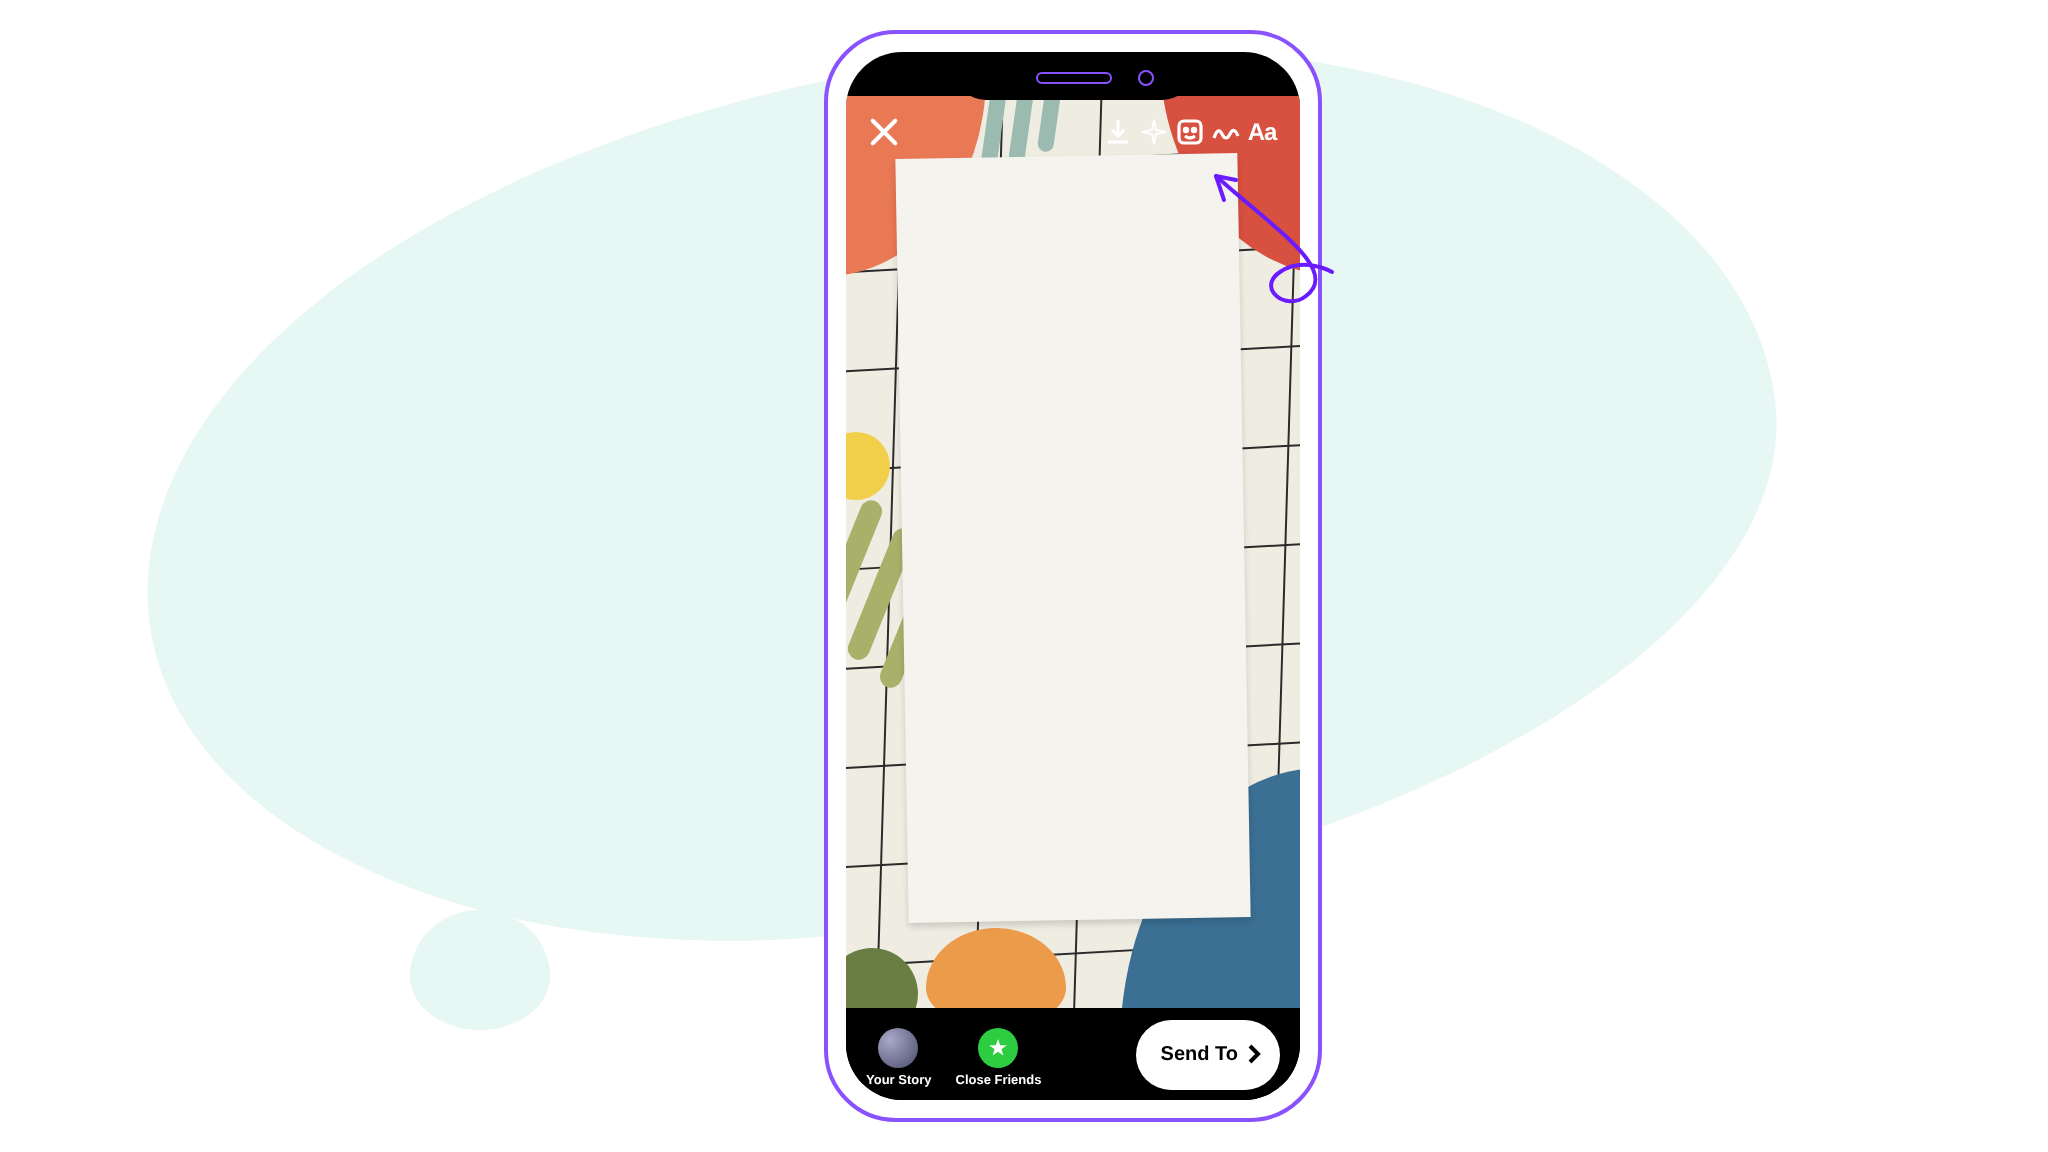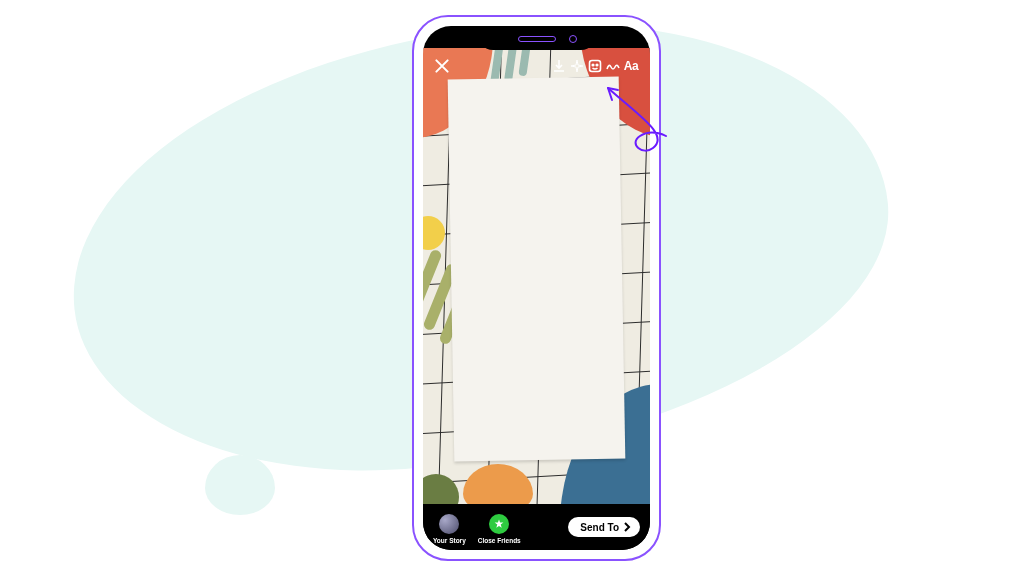--- a/index.html
+++ b/index.html
@@ -53,21 +53,21 @@
 
   
   .bottom-bar { position:absolute; left:0; right:0; bottom:0; height:46px; background:#000; display:flex; align-items:center; padding:0 10px; justify-content:space-between; }
   .left-actions { display:flex; gap:12px; align-items:flex-start; padding-top:4px; }
   .action { display:flex; flex-direction:column; align-items:center; gap:3px; }
   .circle { width:20px; height:20px; border-radius:50%; }
   .circle.profile { background: radial-gradient(circle at 30% 30%, #a8a8c8, #4b4b6a); }
   .circle.green { background:#2ecc40; display:flex; align-items:center; justify-content:center; }
   .circle.green svg { width:10px; height:10px; fill:#fff; }
   .action-label { color:#fff; font-size:6.5px; font-weight:600; white-space:nowrap; }
-  .send-btn { background:#fff; border-radius:18px; height:20px; padding:0 8px 0 12px; display:flex; align-items:center; gap:3px; }
+  .send-btn { background:#fff; border-radius:18px; height:35px; padding:0 8px 0 12px; display:flex; align-items:center; gap:3px; }
   .send-btn span { font-size:10px; font-weight:700; }
   .send-btn svg { width:10px; height:10px; stroke:#000; fill:none; stroke-width:2; }
 
   
   .annotation { position:absolute; left: 598px; top: 80px; width: 90px; height: 90px; z-index:60; pointer-events:none; }
   .annotation svg { width:100%; height:100%; overflow:visible; }
 </style>
 </head>
 <body>
 

